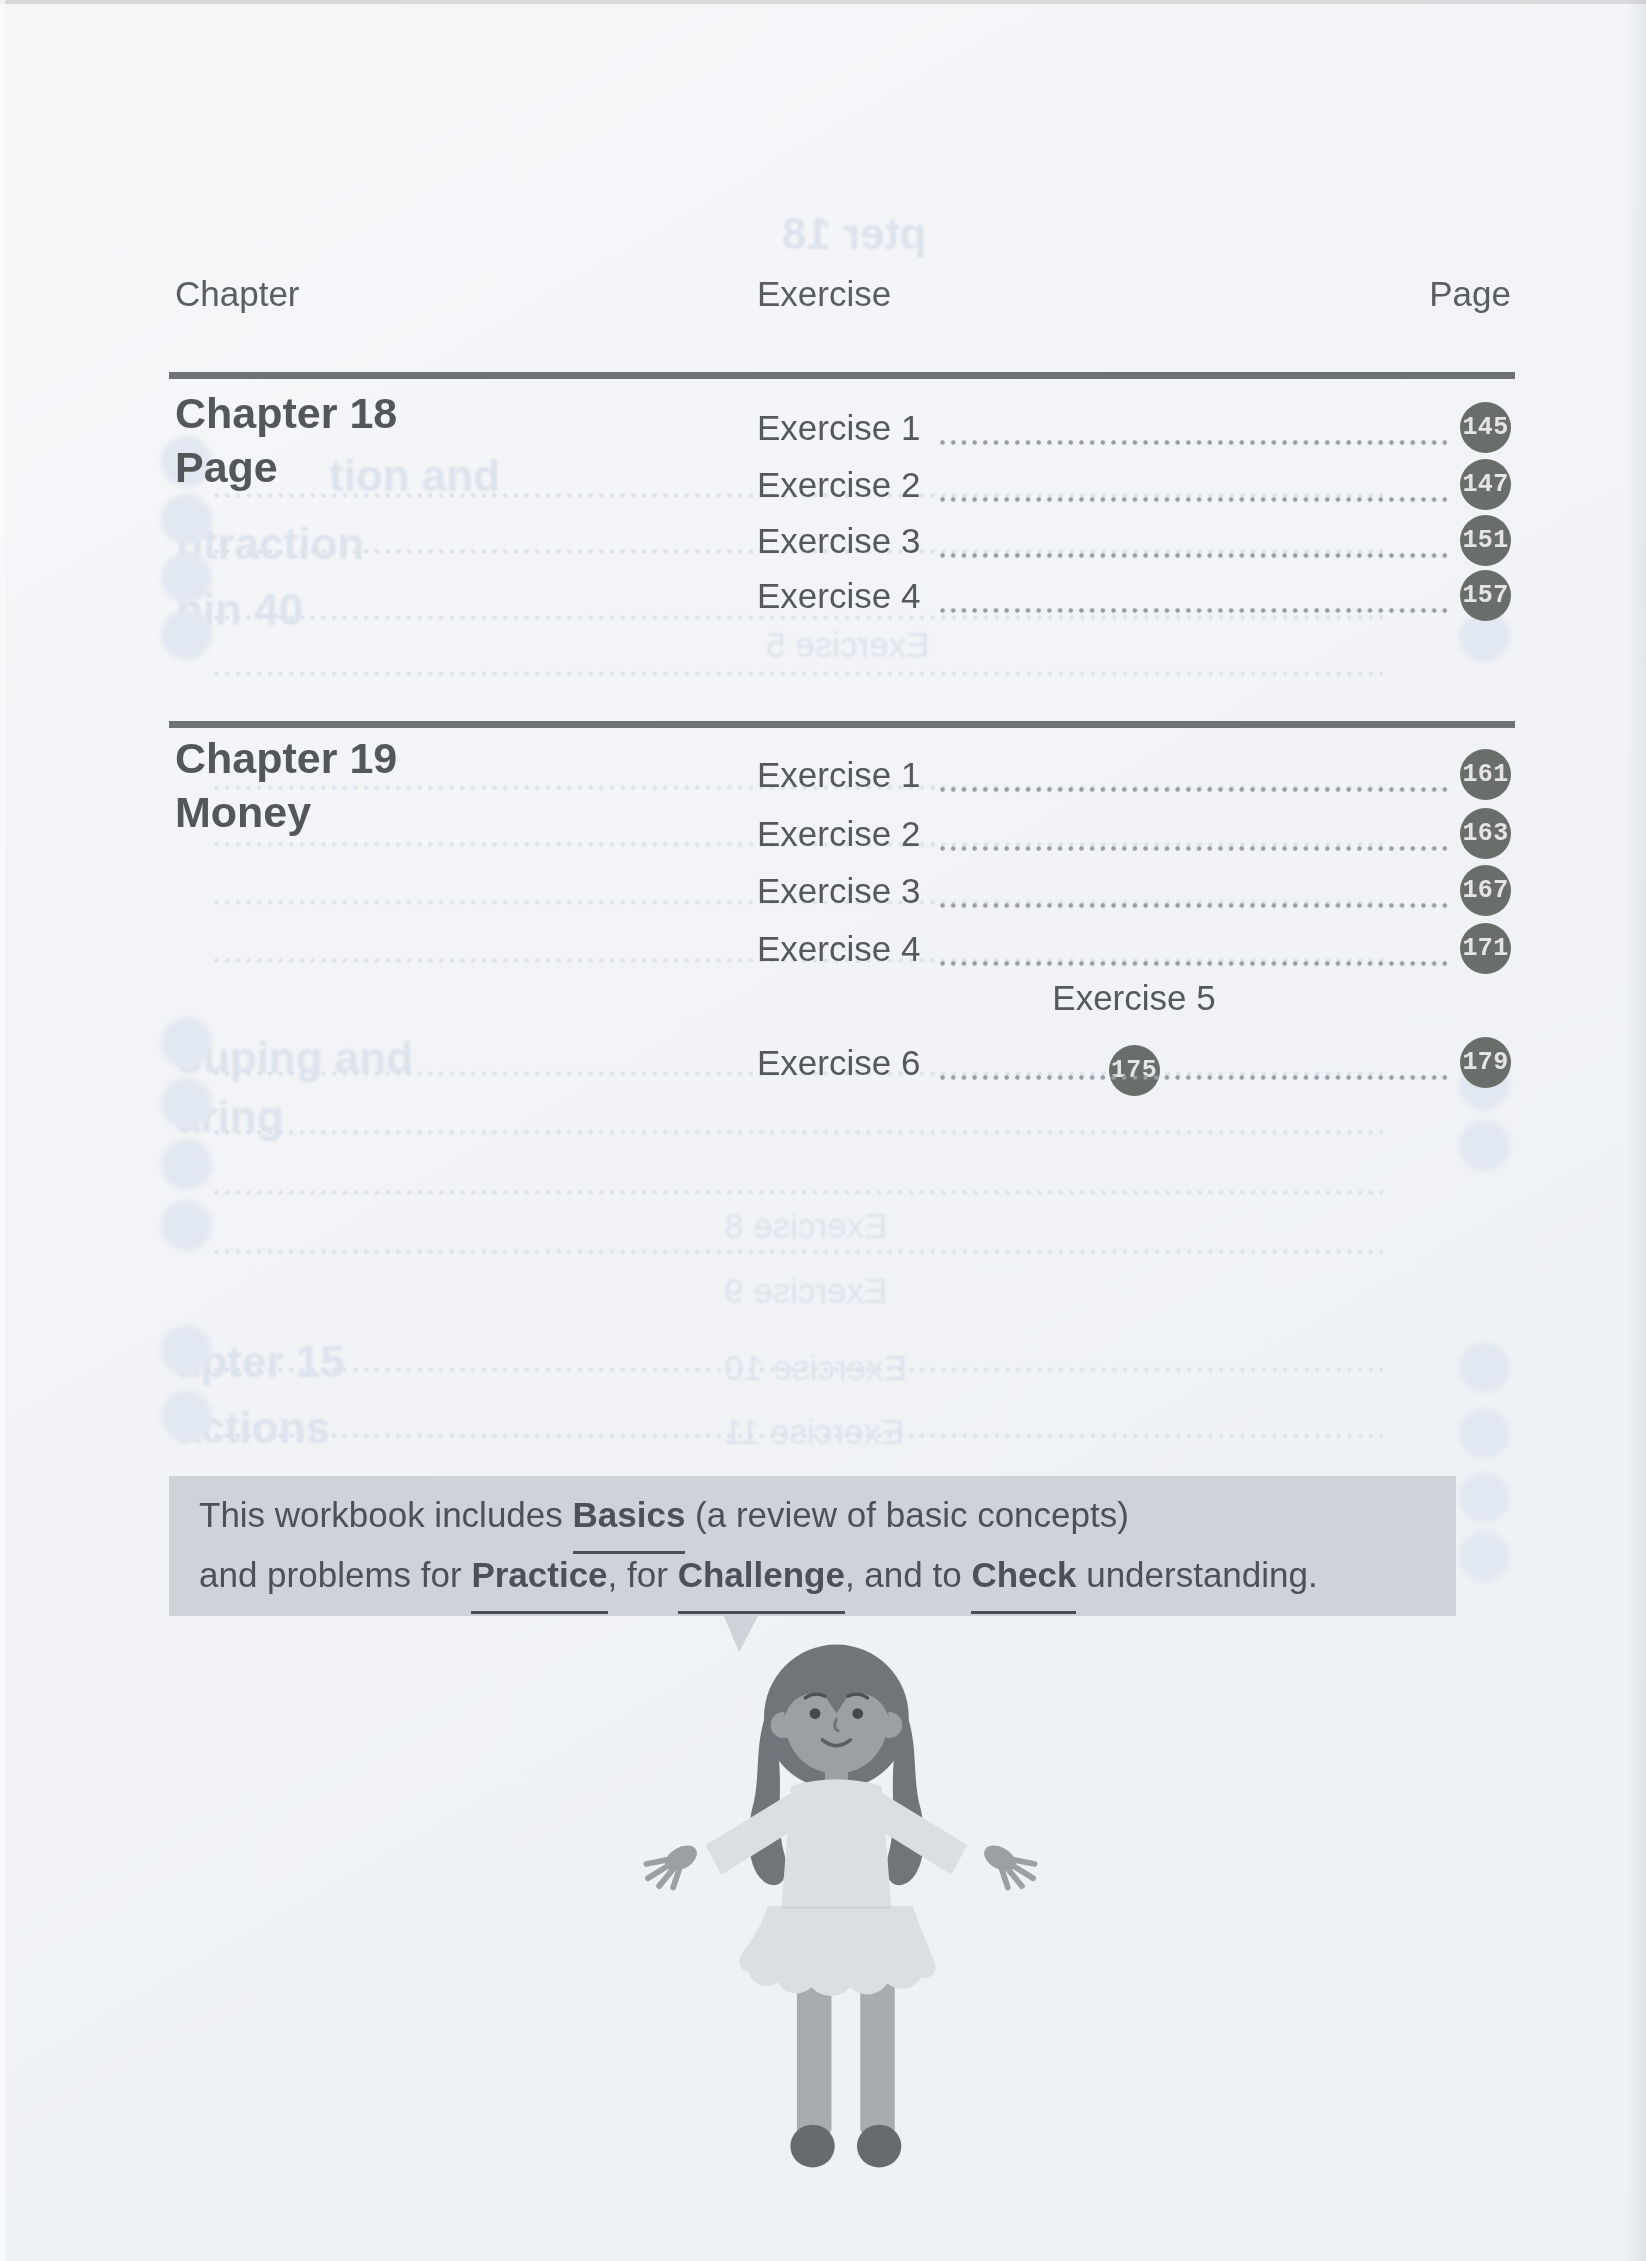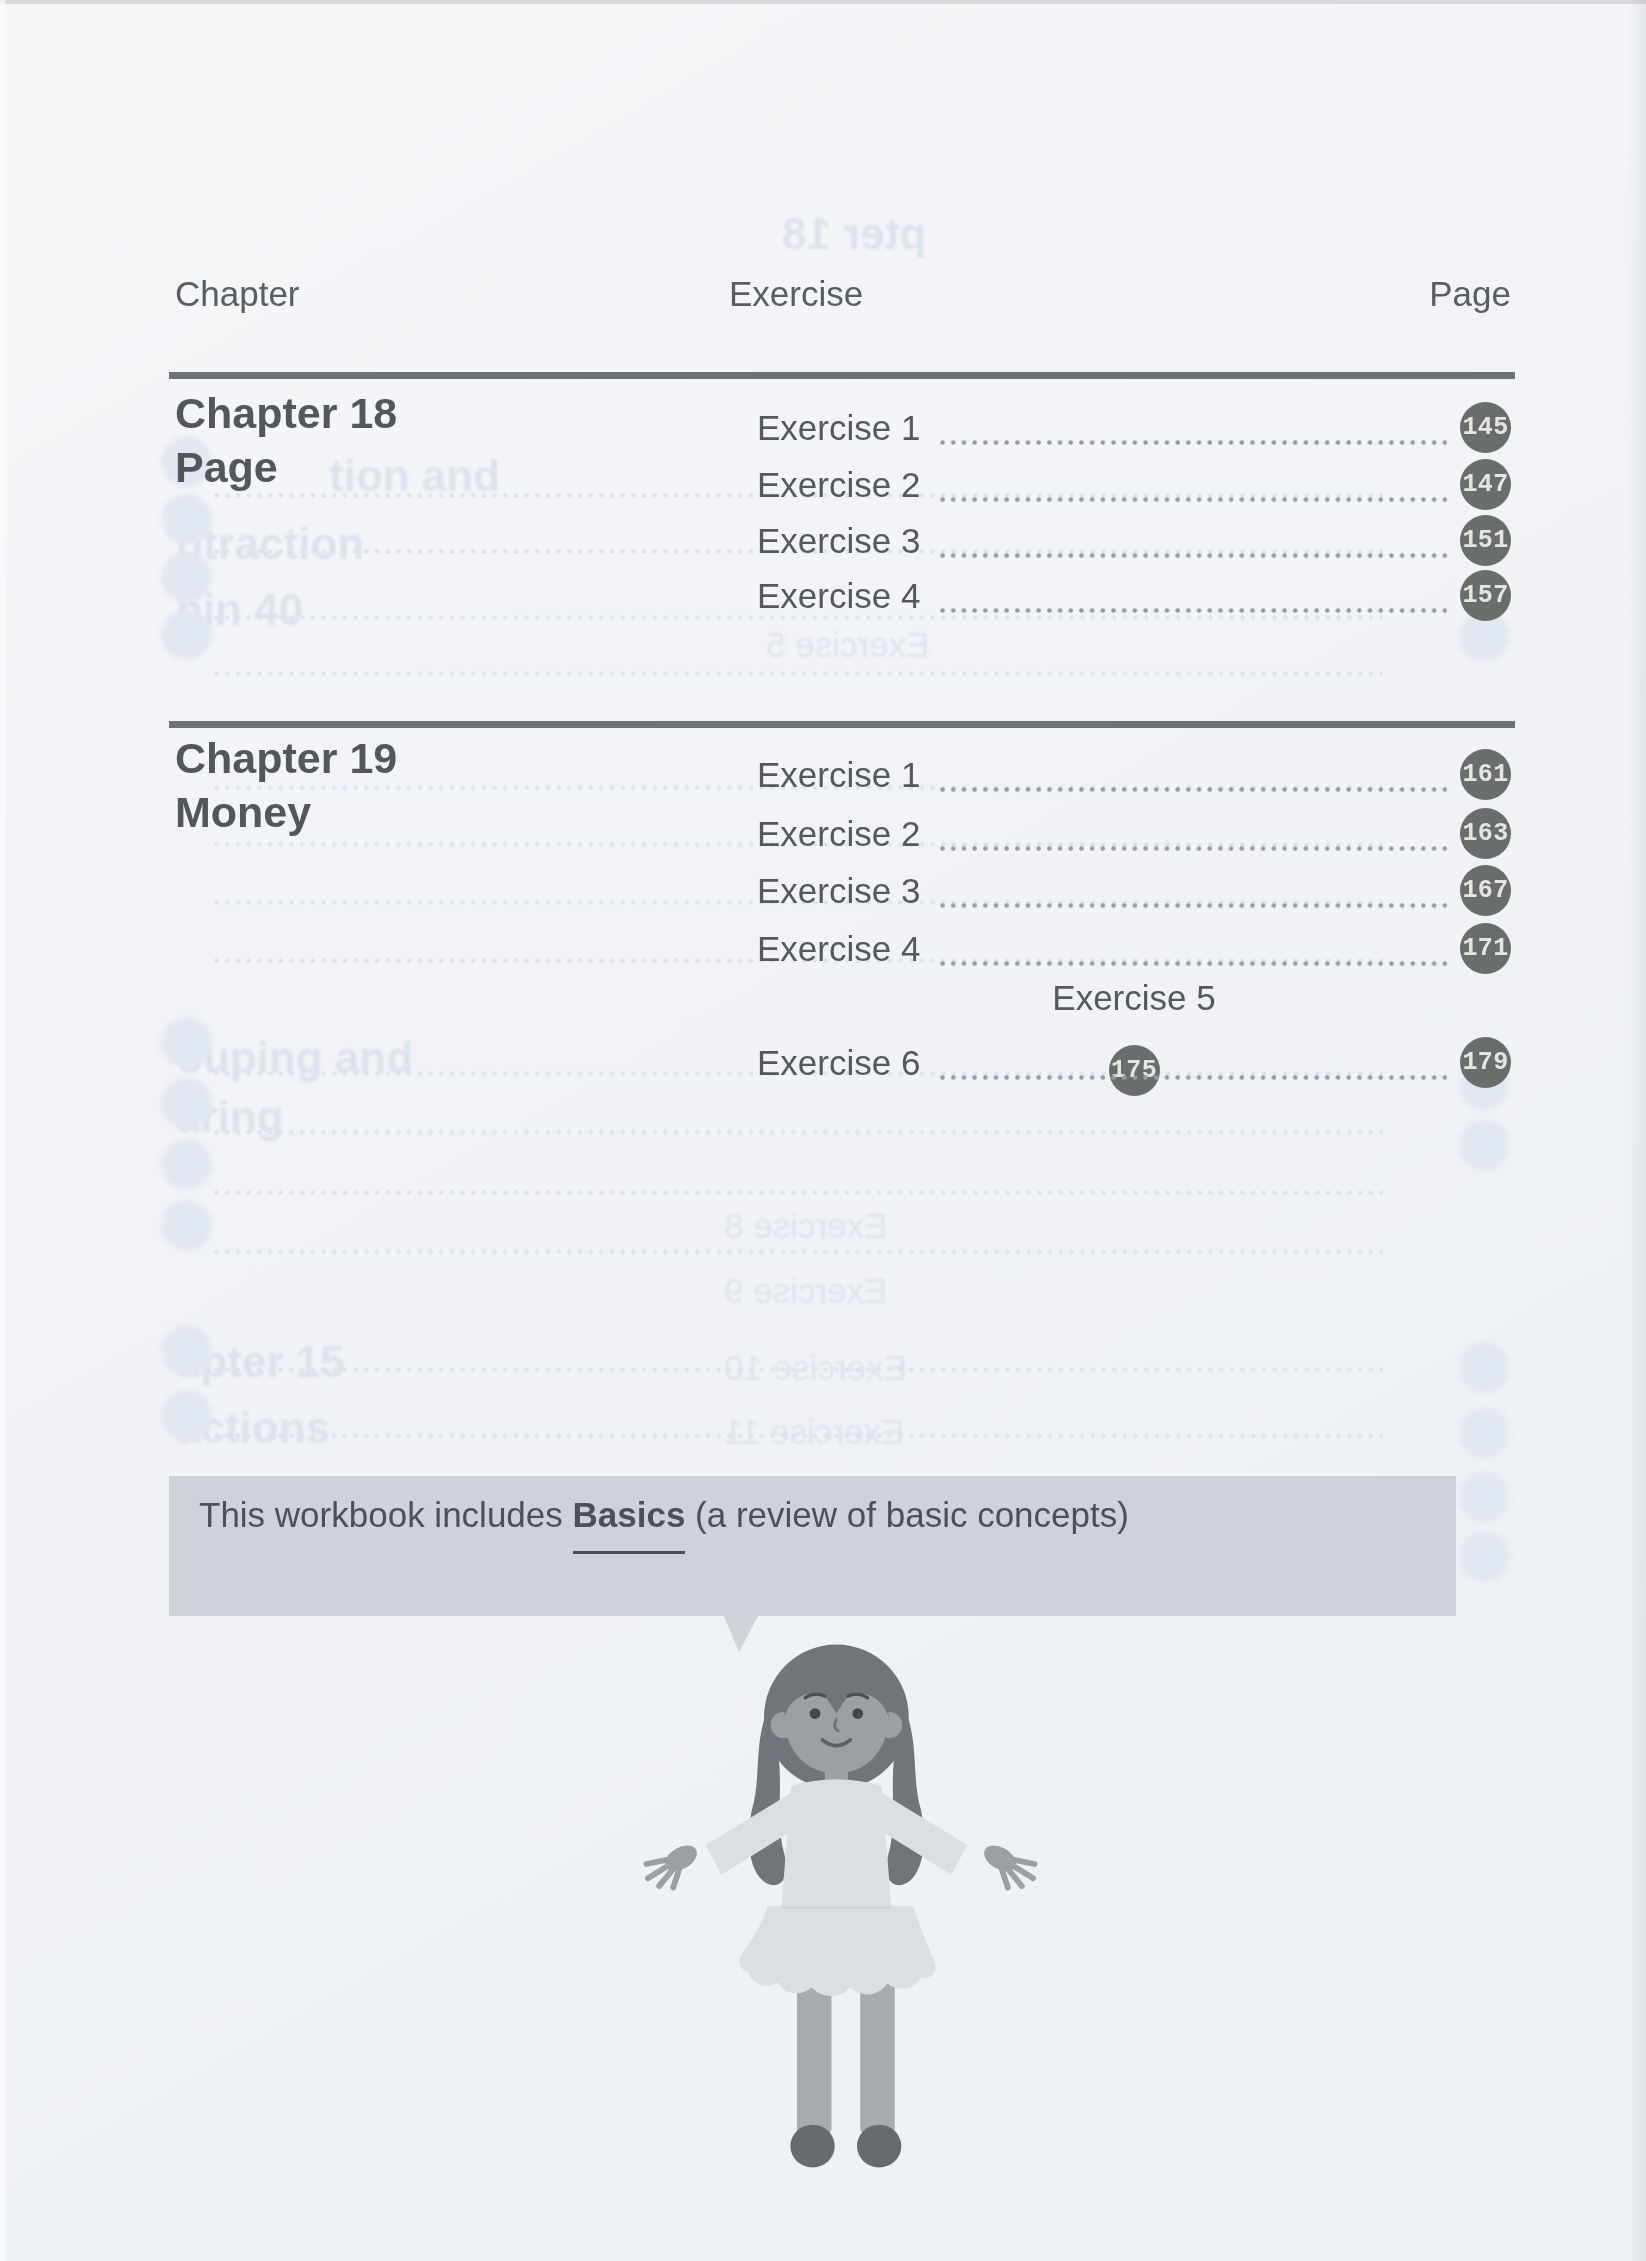--- a/index.html
+++ b/index.html
@@ -102,21 +102,21 @@
       <div class="bleader" style="left: 214px; width: 1169px; top: 957px;"></div>
       <div class="bleader" style="left: 214px; width: 1169px; top: 1070px;"></div>
       <div class="bleader" style="left: 214px; width: 1169px; top: 1129px;"></div>
       <div class="bleader" style="left: 214px; width: 1169px; top: 1189px;"></div>
       <div class="bleader" style="left: 214px; width: 1169px; top: 1248px;"></div>
       <div class="bleader" style="left: 214px; width: 1169px; top: 1366px;"></div>
       <div class="bleader" style="left: 214px; width: 1169px; top: 1432px;"></div>
     </div>
 
   <div class="hdr" style="left:175px;top:276px;">Chapter</div>
-  <div class="hdr" style="left:729px;top:276px;">Exercise</div>
+  <div class="hdr" style="left:757px;top:276px;">Exercise</div>
   <div class="hdr" style="right:135px;top:276px;">Page</div>
 
   <div class="rule" style="top:372px;"></div>
   <div class="rule" style="top:721px;"></div>
 
   <div id="toc-layer">
       <div class="ch-num" style="top: 392px;">Chapter 18</div>
       <div class="ch-title" style="top: 446px;">Page</div>
       <div class="toc-row" style="top: 402px;">
         <span class="ex">Exercise 1</span>
@@ -167,20 +167,21 @@
       </div>
       <div class="toc-row" style="top: 1037px; justify-content: space-between;">
         <span class="ex">Exercise 6</span>
         <div class="leader"></div>
         <div class="pg">179</div>
       </div>
     </div>
 
   <div class="callout">
     <div class="cl l1"><span>This workbook includes </span><span class="em">Basics</span><span> (a review of basic concepts)</span></div>
+    <div class="cl l2"><span>and problems for </span><span class="em">Practice</span><span>, for </span><span class="em">Challenge</span><span>, and to </span><span class="em">Check</span><span> understanding.</span></div>
   </div>
   <div class="tail"></div>
 
   <svg class="girl" viewBox="0 0 512 650" xmlns="http://www.w3.org/2000/svg">
 
     <circle cx="251" cy="98" r="88" fill="#70757a"></circle>
     <path d="M168,88 C150,130 160,172 148,212 C140,252 146,294 170,302 C190,307 193,283 187,262 C178,230 185,190 181,148 Z" fill="#70757a"></path>
     <path d="M334,88 C352,130 342,172 354,212 C362,252 356,294 332,302 C312,307 309,283 315,262 C324,230 317,190 321,148 Z" fill="#70757a"></path>
 
     <circle cx="187" cy="108" r="16" fill="#9aa0a4"></circle>

